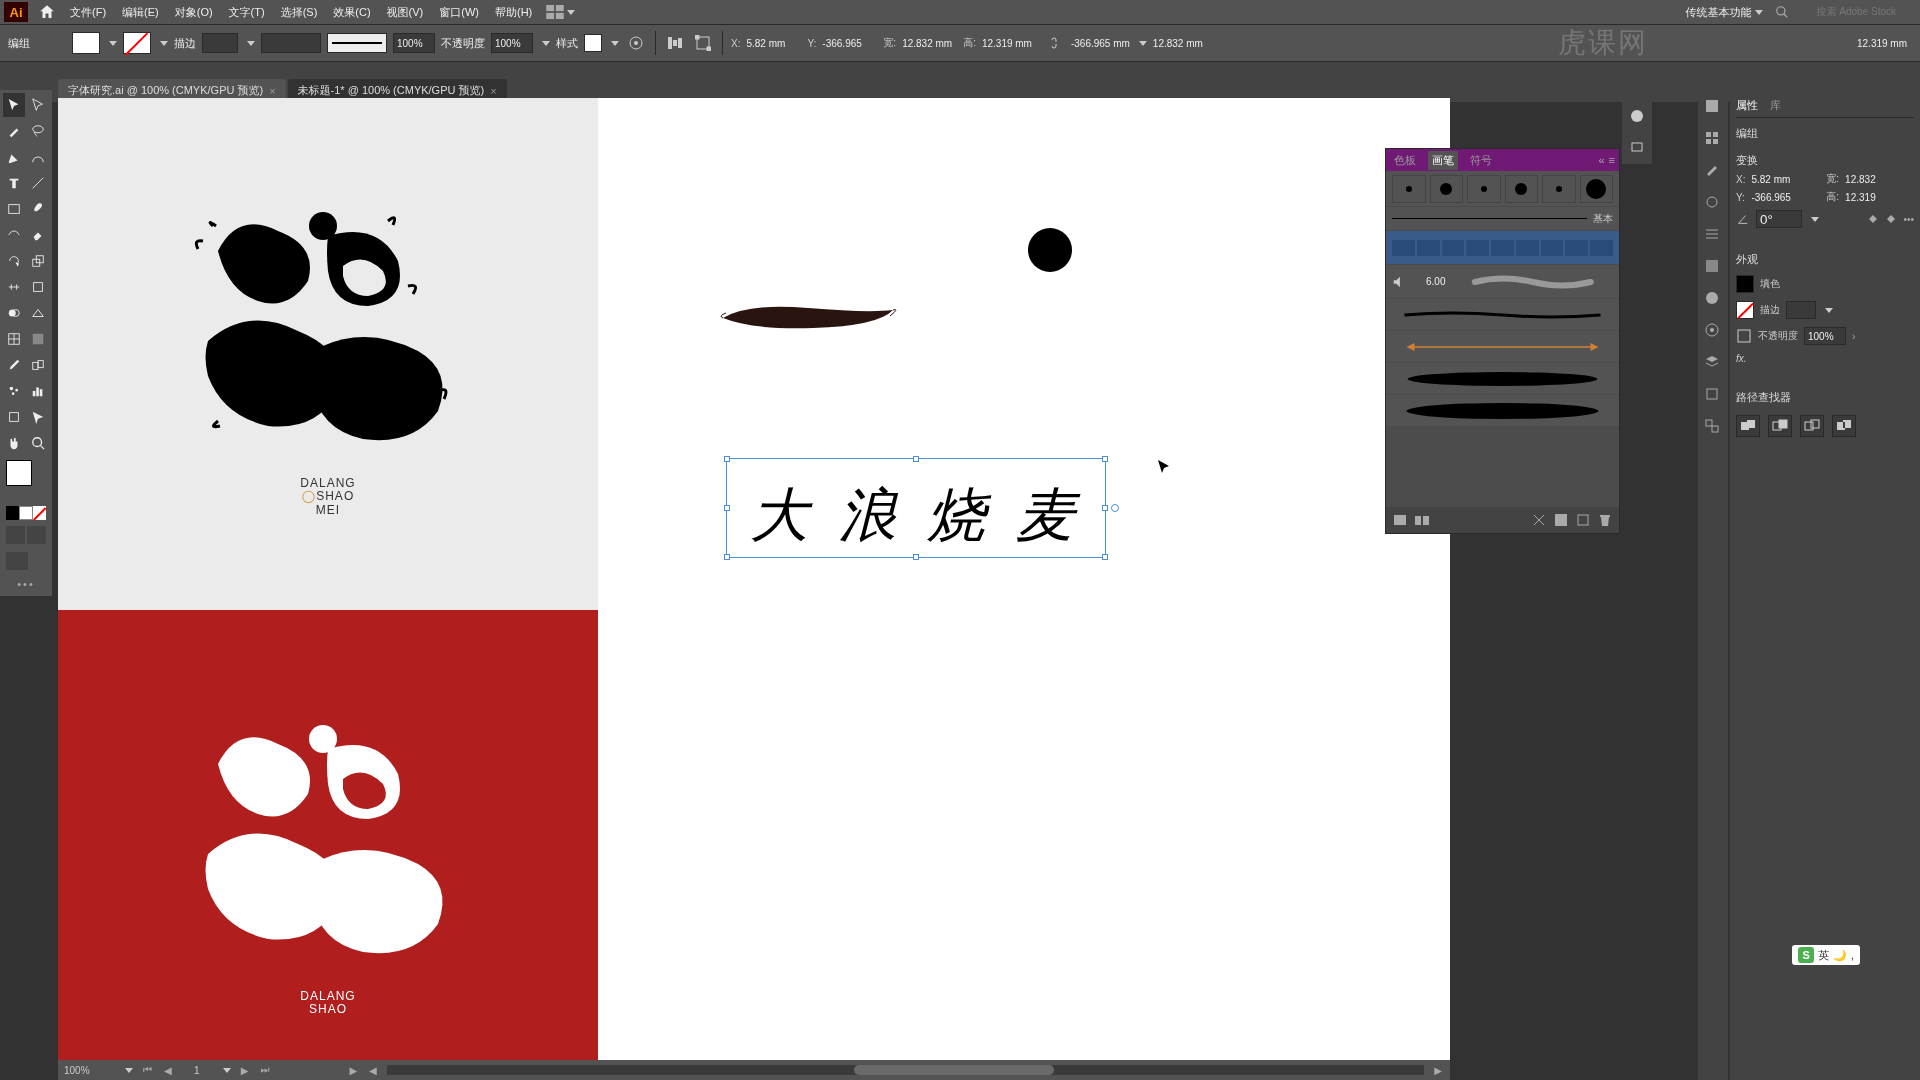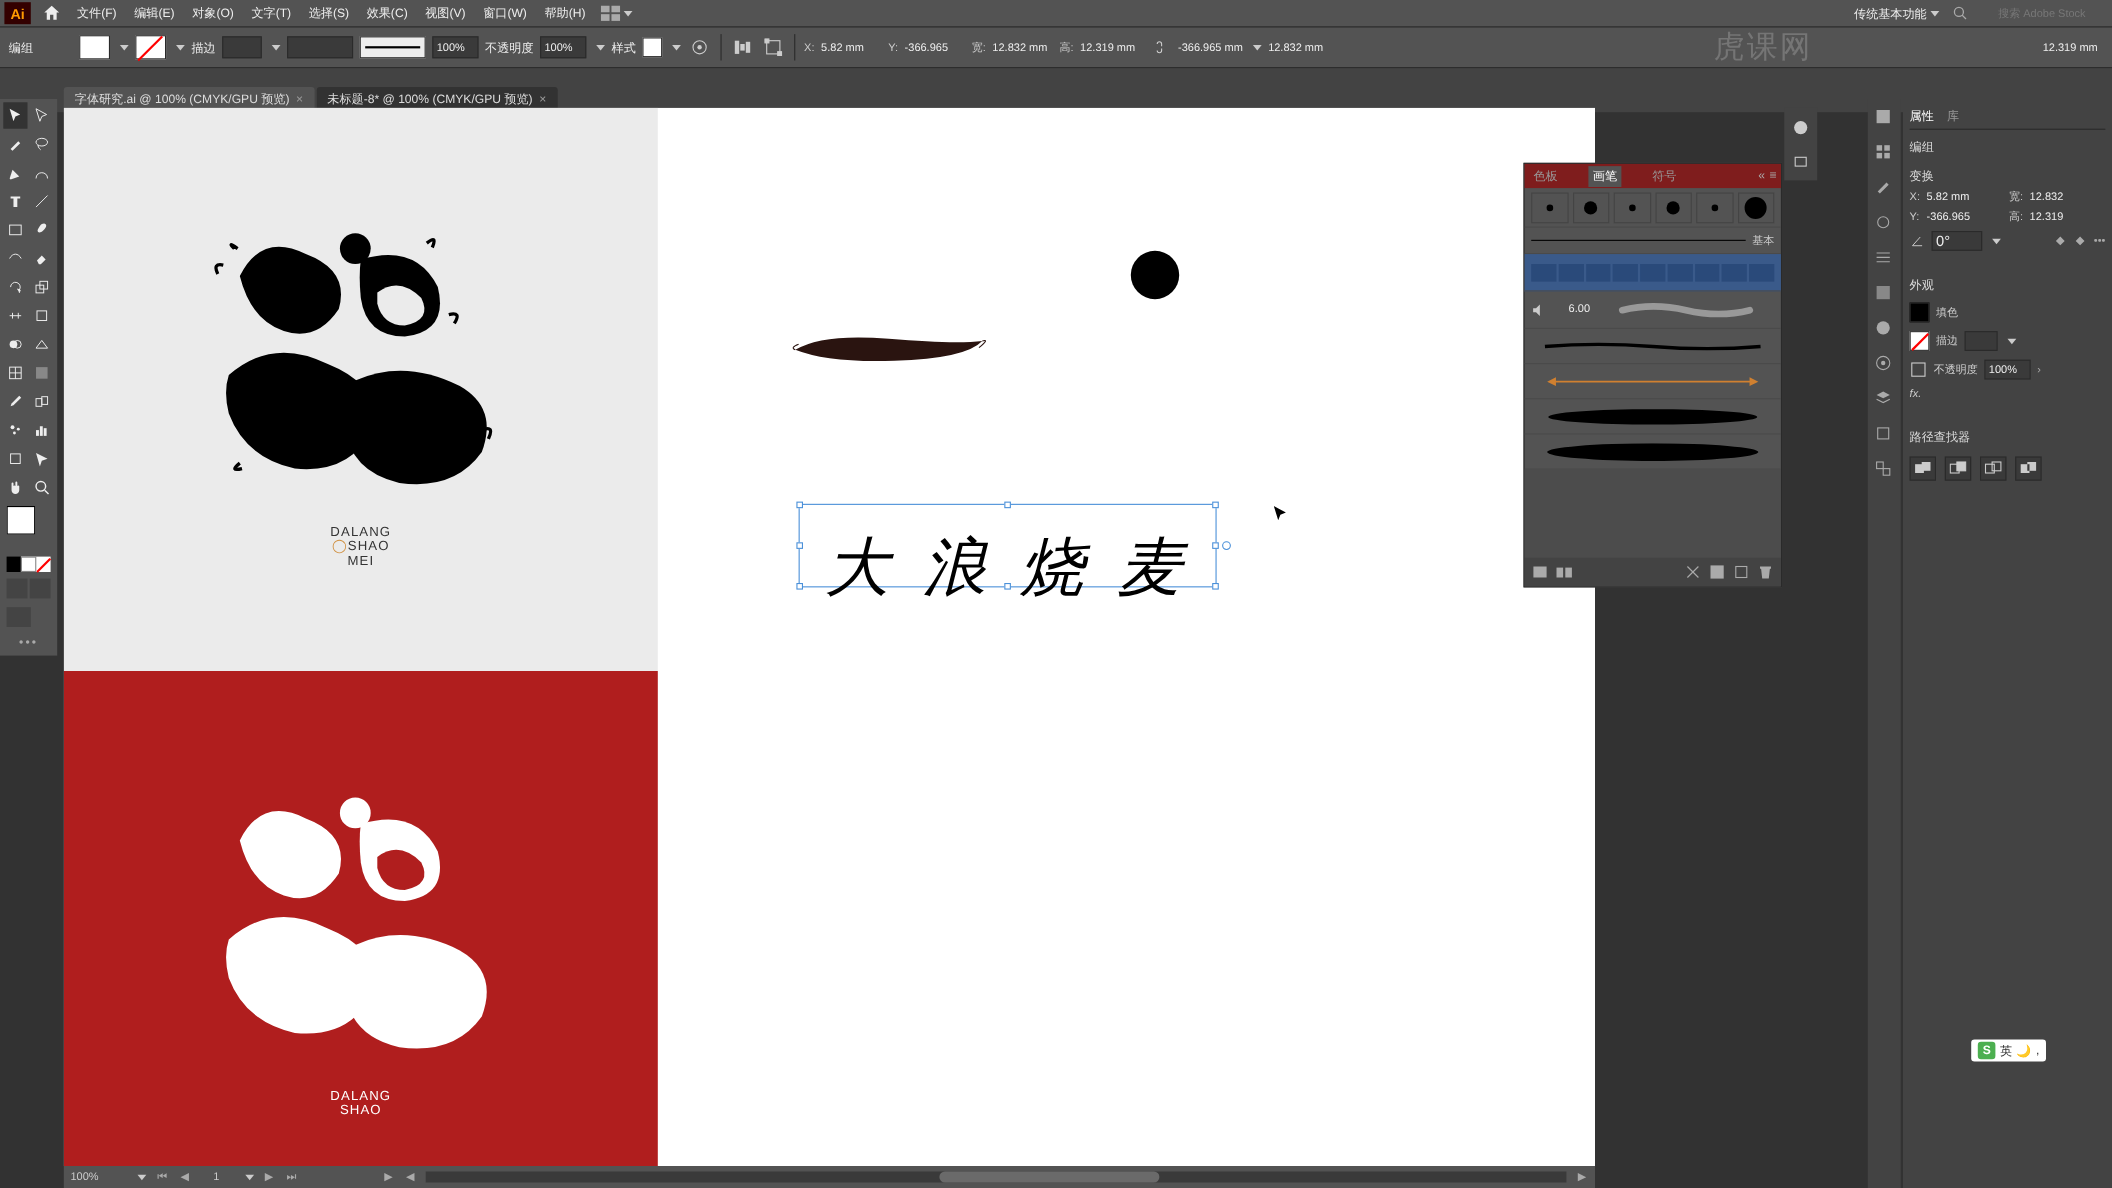--- a/index.html
+++ b/index.html
@@ -65,37 +65,37 @@
 .sub1 { font-size: 12px; color:#333; letter-spacing: 1px; text-align:center; line-height:1.1; margin-top: 6px;}
 .sub1 .o { color:#d09040;}
 .sub2 { font-size: 12px; color:#fff; letter-spacing: 1px; text-align:center; line-height:1.1; margin-top: 6px;}
 
 
 .brush-stroke { position: absolute; left: 660px; top: 190px; width: 180px; height: 50px; }
 .ink-blot { position: absolute; left: 970px; top: 130px; width: 44px; height: 44px; background: #000; border-radius: 50%; }
 .ink-blot::before, .ink-blot::after { content:''; position:absolute; background:#000; border-radius:50%;}
 
 
-.text-obj { position: absolute; left: 668px; top: 360px; width: 380px; height: 76px; border: 1px solid #4a90d9; }
+.text-obj { position: absolute; left: 668px; top: 360px; width: 380px; height: 100px; border: 1px solid #4a90d9; }
 .text-obj .txt { font-family: "STXingkai","KaiTi",serif; font-size: 58px; color:#000; text-align:center; padding: 18px 0; letter-spacing: 8px; font-style: italic;}
 .text-obj .handle { position:absolute; width:6px; height:6px; background:#fff; border:1px solid #4a90d9;}
 .text-obj .h-tl{top:-3px;left:-3px;} .text-obj .h-tm{top:-3px;left:50%;margin-left:-3px;} .text-obj .h-tr{top:-3px;right:-3px;}
 .text-obj .h-ml{top:50%;left:-3px;margin-top:-3px;} .text-obj .h-mr{top:50%;right:-3px;margin-top:-3px;}
 .text-obj .h-bl{bottom:-3px;left:-3px;} .text-obj .h-bm{bottom:-3px;left:50%;margin-left:-3px;} .text-obj .h-br{bottom:-3px;right:-3px;}
 .text-obj .h-side{position:absolute;width:8px;height:8px;border:1px solid #4a90d9;border-radius:50%;right:-14px;top:50%;margin-top:-4px;}
 
 .cursor-arrow { position:absolute; left: 1100px; top: 362px; width:12px; height:16px; }
 
 
 .panel-stack { position: absolute; right: 268px; top: 98px; width: 30px; background: #434343; display:flex; flex-direction:column; align-items:center; gap:10px; padding:8px 0;}
 .panel-stack .picon { width:20px; height:20px; color:#ccc; display:flex; align-items:center; justify-content:center;}
 
 
 .brush-panel { position: absolute; right: 300px; top: 148px; width: 235px; background: #535353; border: 1px solid #2a2a2a; }
-.brush-panel .tabs { display:flex; background:#7f1d1d; height:22px; align-items:center; padding:0 4px; gap:24px; }
+.brush-panel .tabs { display:flex; background:#701a75; height:22px; align-items:center; padding:0 4px; gap:8px; }
 .brush-panel .tabs .t { color:#999; padding:2px 4px;}
 .brush-panel .tabs .t.active { color:#fff; background:#535353;}
 .brush-panel .tabs .menu { margin-left:auto; color:#aaa; display:flex; gap:4px;}
 .brush-panel .brush-row { height: 36px; display:flex; align-items:center; padding: 0 6px; border-bottom: 1px solid #4a4a4a; gap:4px;}
 .brush-panel .circ { width:18px; height:18px; background:#000; border-radius:50%; }
 .brush-panel .circ.sm { width:6px; height:6px;}
 .brush-panel .circ.md { width:12px; height:12px;}
 .brush-panel .circ.lg { width:20px; height:20px;}
 .brush-panel .cell { width: 34px; height:28px; border:1px solid #444; display:flex; align-items:center; justify-content:center; background:#535353;}
 .brush-panel .basic-row { height:24px; display:flex; align-items:center; padding: 0 6px; border-bottom: 1px solid #4a4a4a;}
@@ -256,21 +256,21 @@
   <span style="flex:1;"></span>
   <span class="coord-val">12.319 mm</span>
 </div>
 
 <div class="doctabs">
   <div class="tab">
       <span>字体研究.ai @ 100% (CMYK/GPU 预览)</span>
       <span class="close">×</span>
     </div>
   <div class="tab active">
-      <span>未标题-8* @ 100% (CMYK/GPU 预览)</span>
+      <span>未标题-1* @ 100% (CMYK/GPU 预览)</span>
       <span class="close">×</span>
     </div>
 </div>
 
 <div class="toolbox">
   <div class="row">
       <div class="tool sel">
         <svg width="14" height="14" viewBox="0 0 16 16" fill="#eee">
           <path d="M2 1l4 13 2-5 5-2z"></path>
         </svg>

